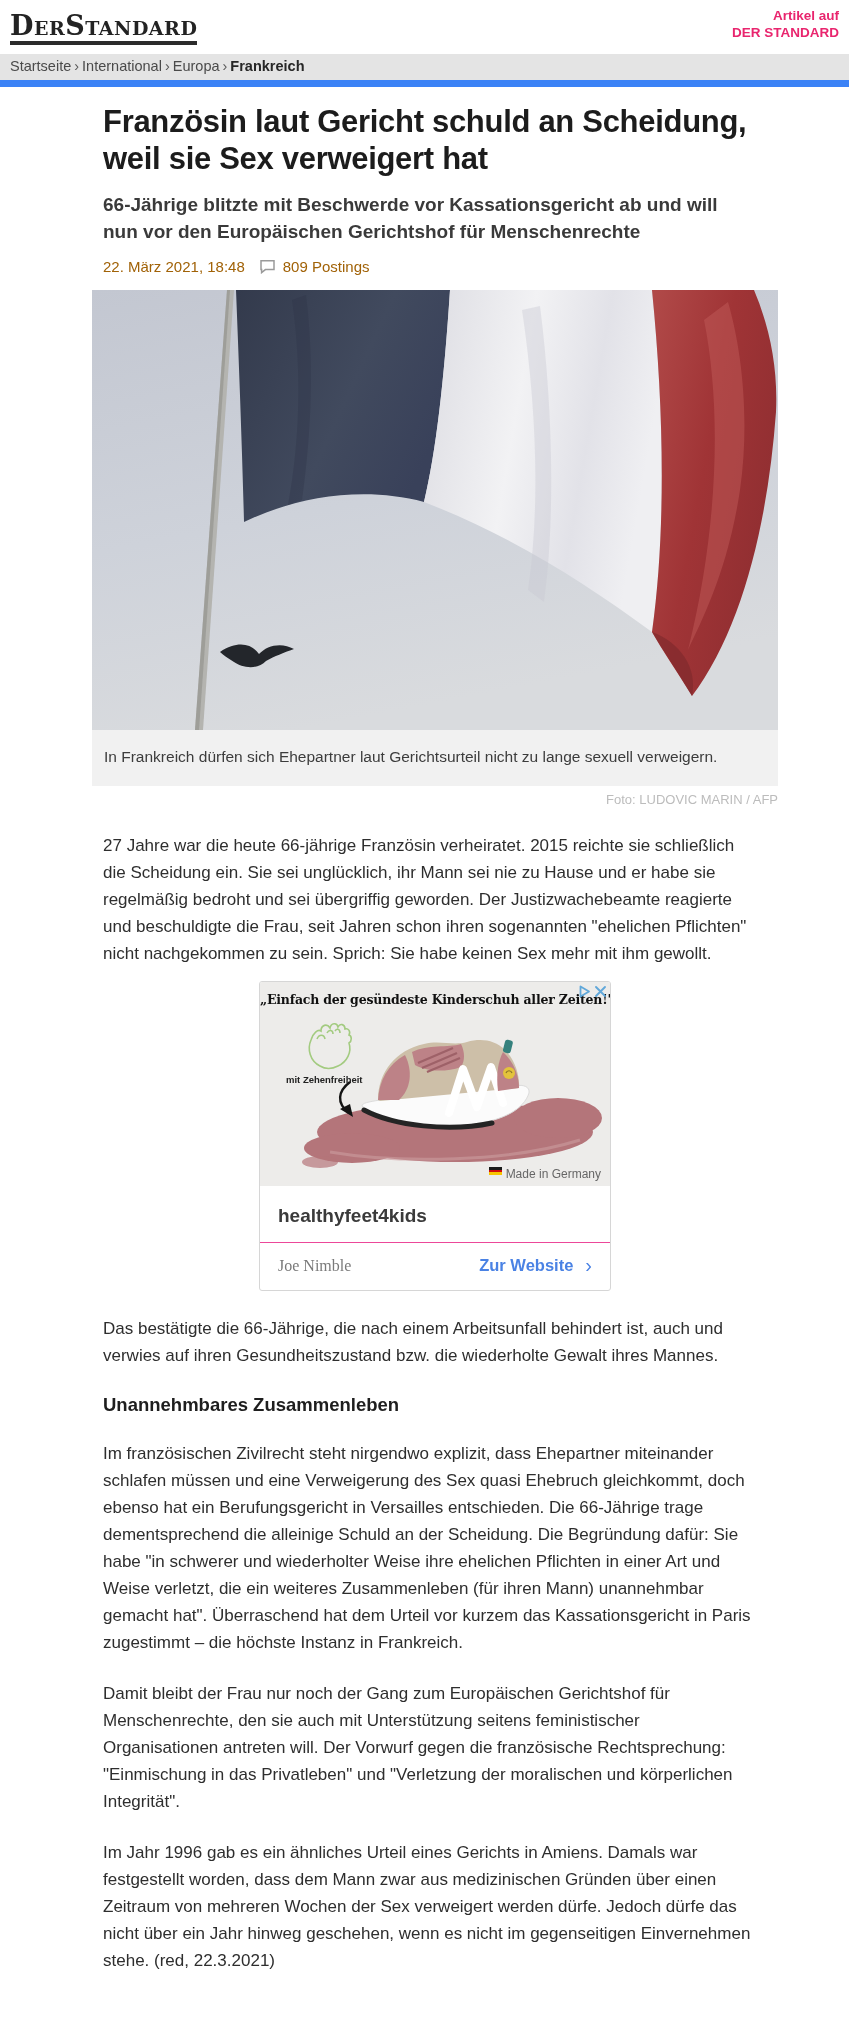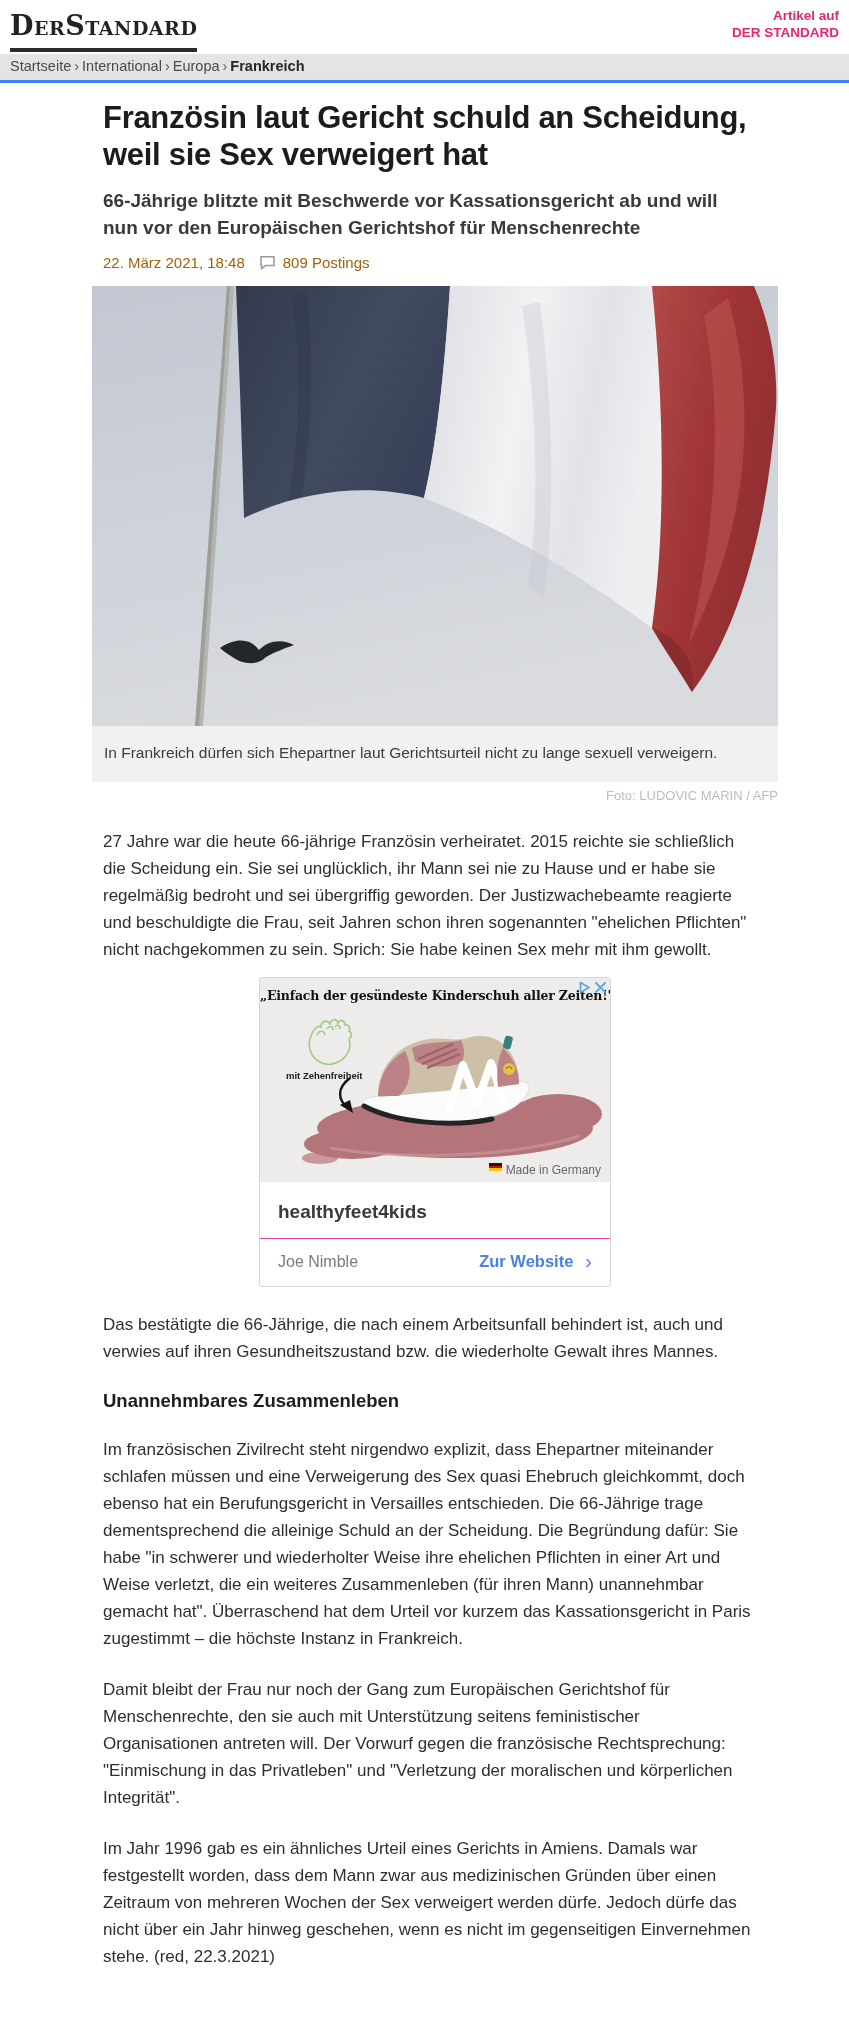--- a/index.html
+++ b/index.html
@@ -7,31 +7,31 @@
   body {
     width:849px; height:2040px; overflow:hidden; position:relative;
     font-family:"Liberation Sans", sans-serif; color:#2f2f2f;
   }
   
   .app-header { position:relative; height:54px; background:#fff; }
   .logo {
     position:absolute; left:10px; top:12px;
     font-family:"DejaVu Serif", serif; font-weight:bold; font-size:27px;
     color:#232323; font-variant:small-caps; letter-spacing:.5px;
-    border-bottom:4px solid #2b2b2b; padding-bottom:8px; line-height:1.05;
+    border-bottom:4px solid #2b2b2b; padding-bottom:1px; line-height:1.05;
     cursor:pointer;
   }
   .amp-badge {
     position:absolute; right:10px; top:7px; text-align:right;
     color:#e9256e; font-weight:bold; font-size:13.5px; line-height:17px;
     cursor:pointer;
   }
   
   .breadcrumb {
-    background:#e4e4e4; border-bottom:3px solid #3b82f6;
+    background:#e4e4e4; border-bottom:7px solid #3b82f6;
     padding:3px 10px 5px; font-size:14.5px; color:#4a4a4a; line-height:18px;
   }
   .breadcrumb .sep { margin:0 3px; color:#5a5a5a; }
   .breadcrumb .crumb { cursor:pointer; }
   .breadcrumb .current { font-weight:bold; color:#262626; }
   
   .content { margin-left:92px; width:686px; }
   .tpad { margin-left:11px; width:648px; }
   .title {
     margin-top:16px; font-size:31px; line-height:37px; font-weight:bold;
@@ -63,21 +63,21 @@
   .creative-svg { position:absolute; left:0; top:0; }
   .zehen-label {
     position:absolute; left:26px; top:92px;
     font-family:Liberation Sans, sans-serif; font-weight:bold; font-size:9.5px; color:#222;
   }
   .made-in { position:absolute; right:9px; bottom:5px; display:flex; align-items:flex-start; gap:4px; font-size:12px; color:#666; }
   .flag-de { width:13px; height:8px; display:inline-block; }
   .flag-de div { height:33.3%; }
   .ad-title { padding:19px 18px 15px; font-size:19px; font-weight:bold; color:#3a3a3a; border-bottom:1px solid #ec4899; cursor:pointer; }
   .ad-footer { display:flex; justify-content:space-between; align-items:center; padding:13px 18px 15px; }
-  .advertiser { color:#7a7a7a; font-size:16px; }
+  .advertiser { color:#7a7a7a; font-size:16px;font-family:Liberation Serif, serif; }
   .cta { color:#4a82e4; font-size:16.5px; font-weight:bold; display:flex; align-items:center; gap:12px; cursor:pointer; }
   .cta .chev { font-size:20px; font-weight:normal; line-height:16px; transform:translateY(-1px); }
 </style>
 </head>
 <body>
 
 <div class="app-header">
   <div class="logo"><span>Der</span><span>Standard</span></div>
   <div class="amp-badge">
     <div>Artikel auf</div>

